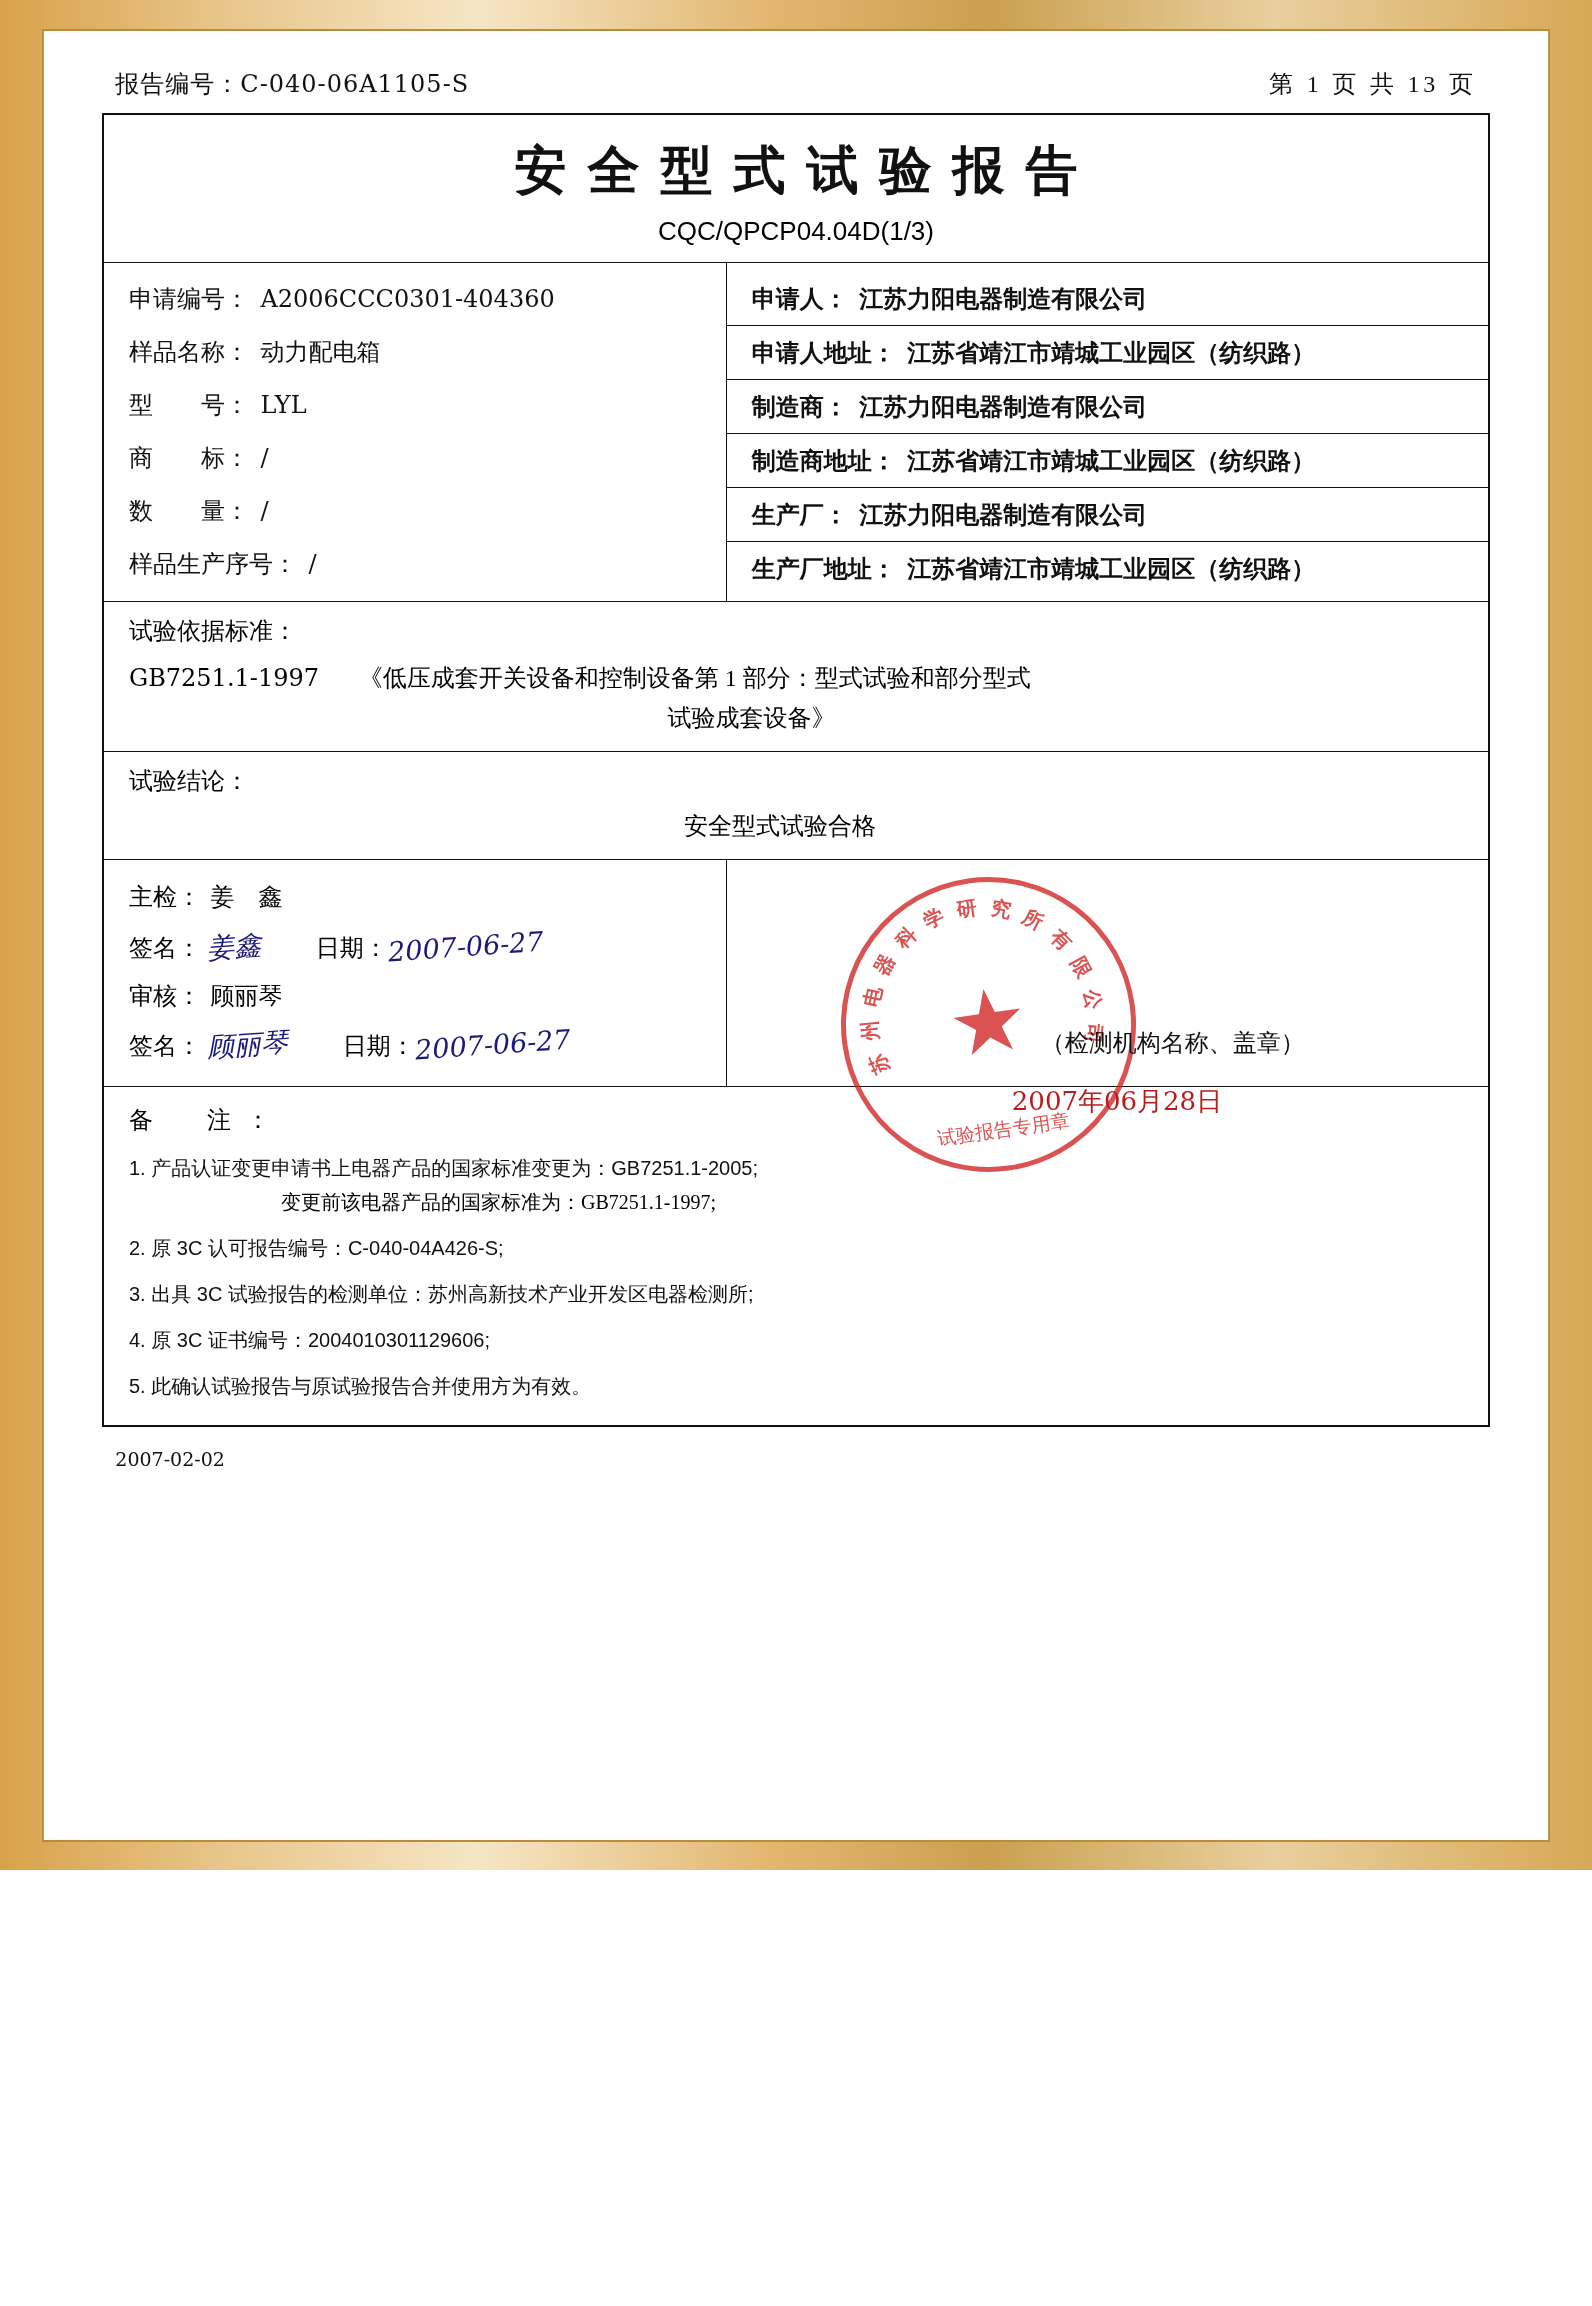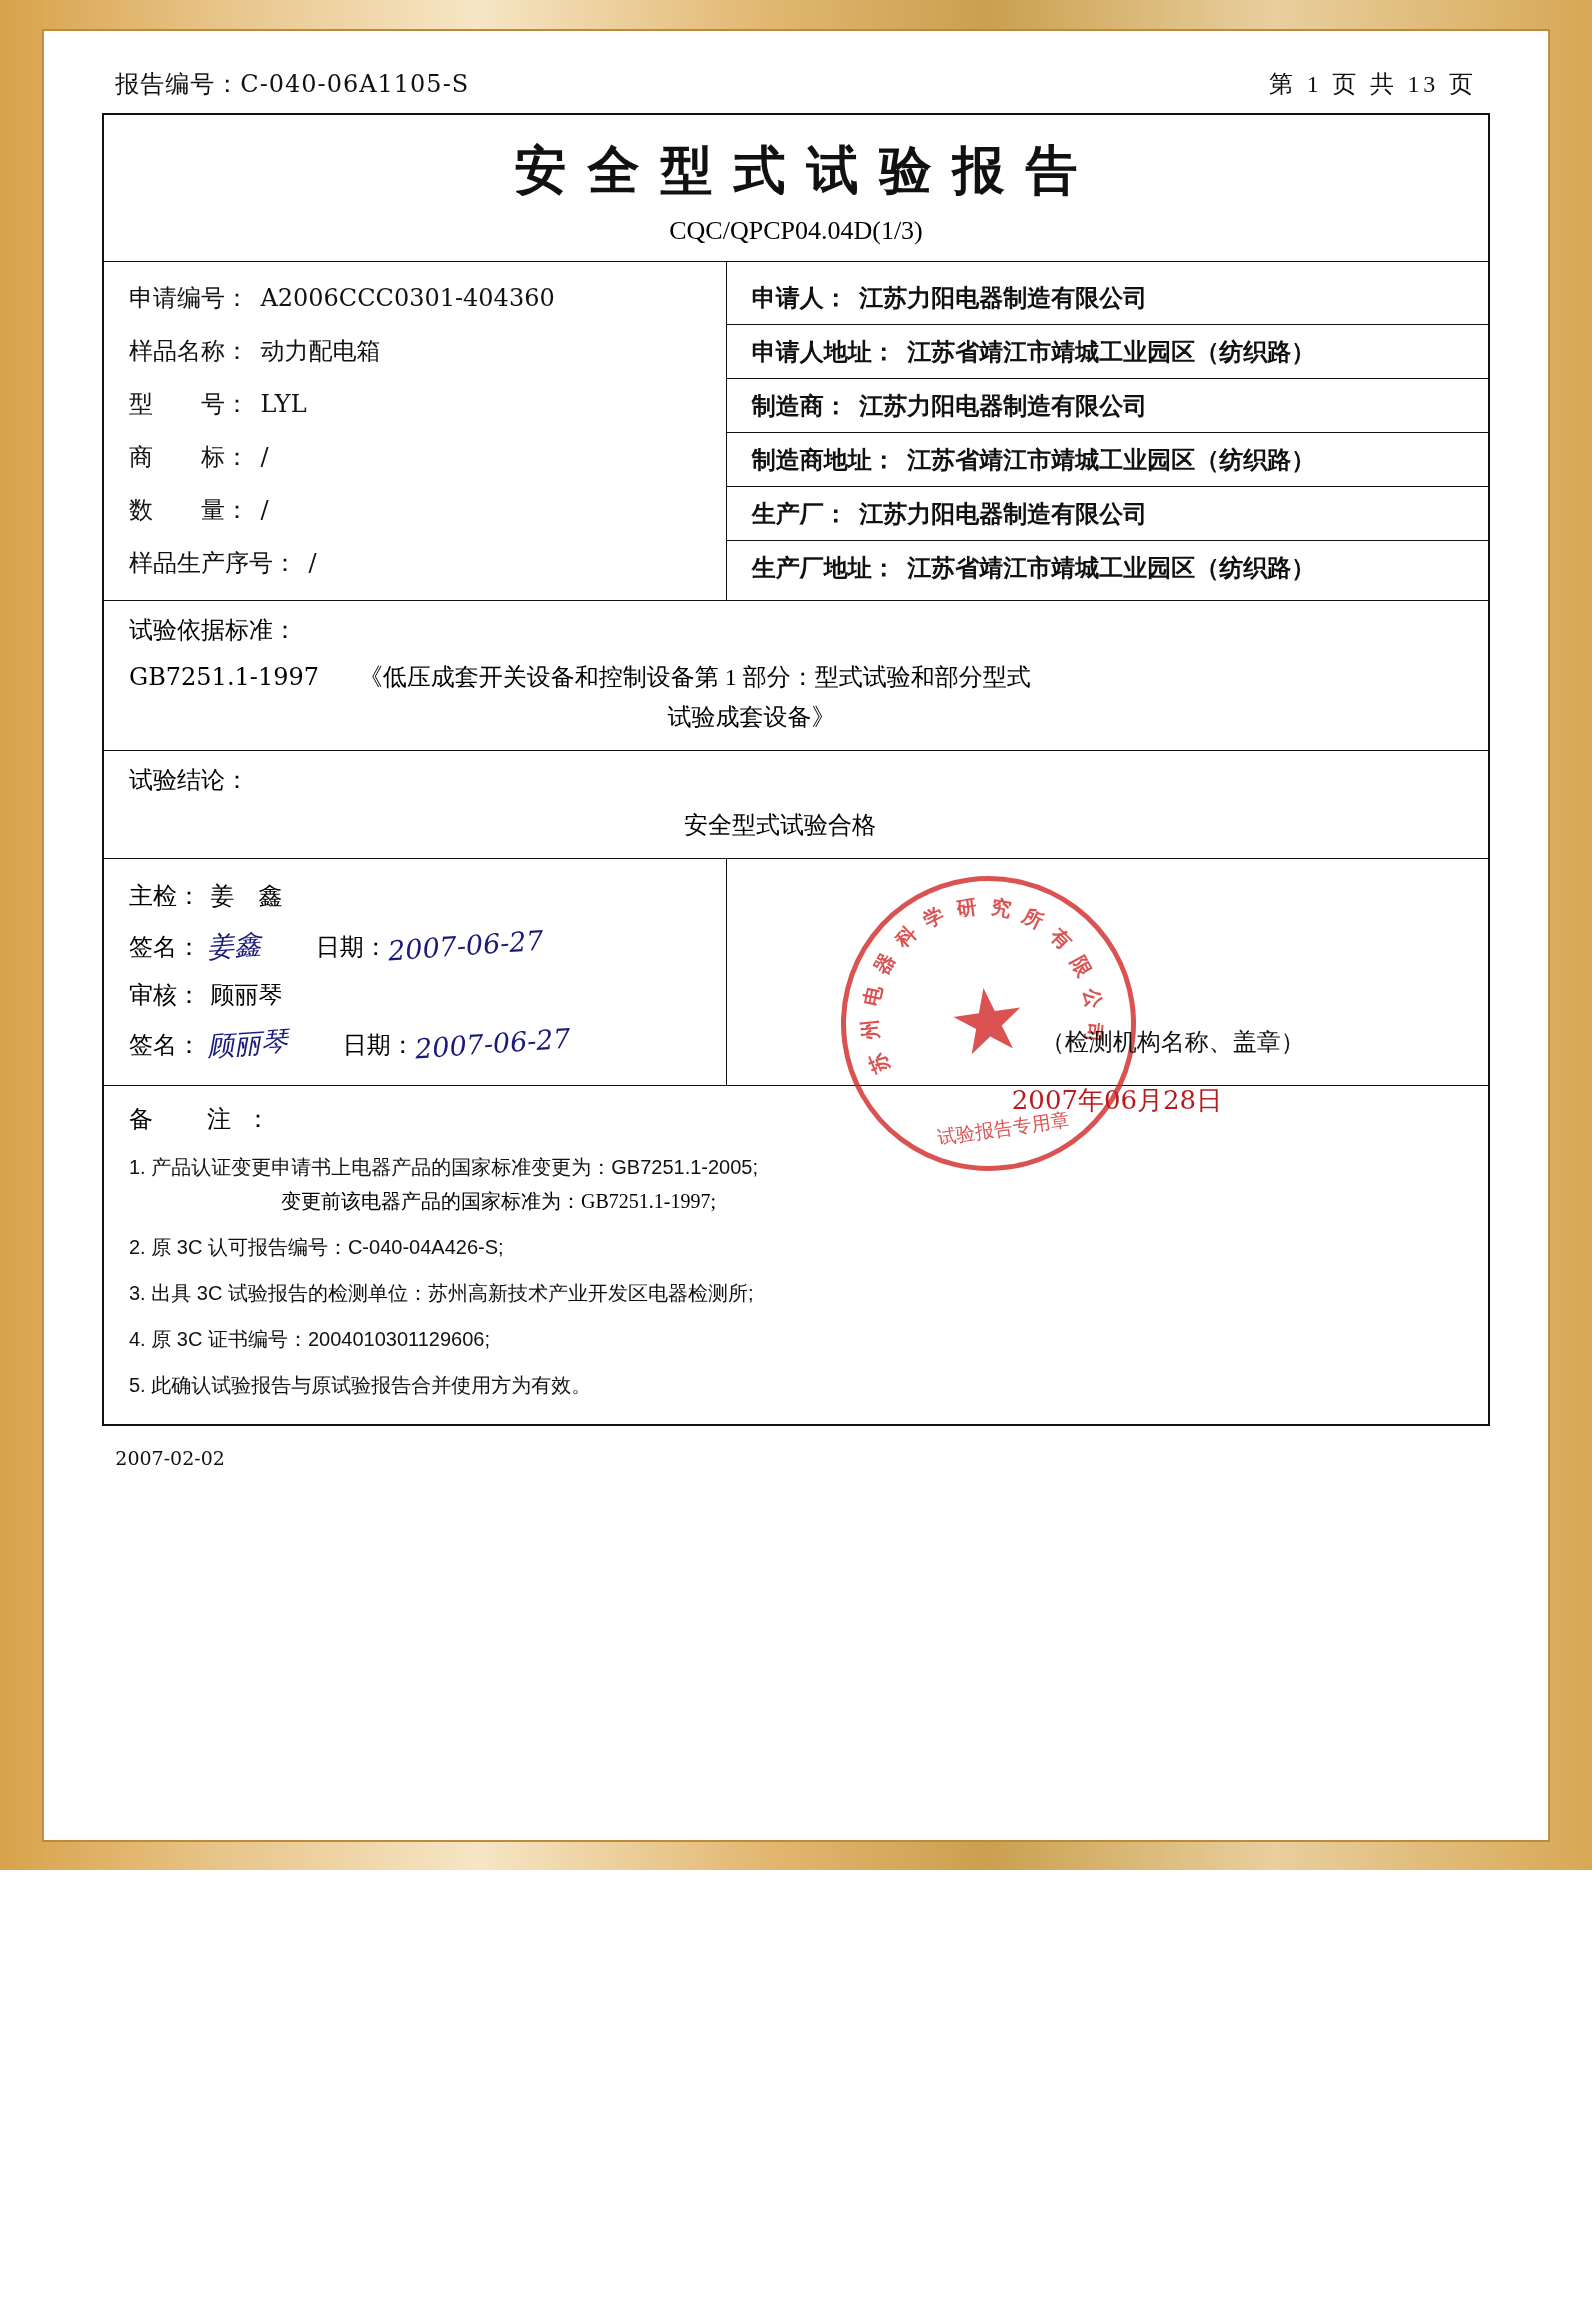--- a/index.html
+++ b/index.html
@@ -31,21 +31,21 @@
   
   .hdr{display:flex;justify-content:space-between;align-items:flex-end;
        font-size:24px;letter-spacing:1px;padding:0 13.3px 13.3px 13.3px;color:#111;}
   .hdr .left{font-family:"DejaVu Serif", serif;}
   .hdr .right{letter-spacing:3.8px;}
   
   .tbl{border:2.4px solid #111;width:100%;box-sizing:border-box;}
   .title-cell{border-bottom:1.9px solid #111;text-align:center;padding:21px 0 15px 0;}
   .title-cn{font-size:52px;letter-spacing:21px;font-weight:bold;color:#111;
             font-family:Liberation Mono, monospace;padding-left:21px;}
-  .title-code{font-size:26px;margin-top:9.5px;font-family:Liberation Serif, serif;}
+  .title-code{font-size:26px;margin-top:9.5px;font-family:Liberation Sans, sans-serif;}
   .row2{display:flex;border-bottom:1.9px solid #111;}
   .col-l{width:45%;box-sizing:border-box;border-right:1.9px solid #111;padding:9.5px 0 5.7px 0;}
   .col-r{width:55%;box-sizing:border-box;padding:9.5px 0 5.7px 0;font-weight:bold;}
   .f-line{display:flex;align-items:baseline;font-size:24px;padding:10.5px 0 10.5px 25px;color:#111;}
   .f-lab{white-space:nowrap;}
   .f-val{margin-left:11.4px;font-family:"DejaVu Serif", serif;}
   .f-val.cn{font-family:"Liberation Serif", serif;}
   .sep{border-bottom:1.4px solid #111;}
   .block{border-bottom:1.9px solid #111;padding:13.3px 0 17px 25px;}
   .block .lab{font-size:24px;}

